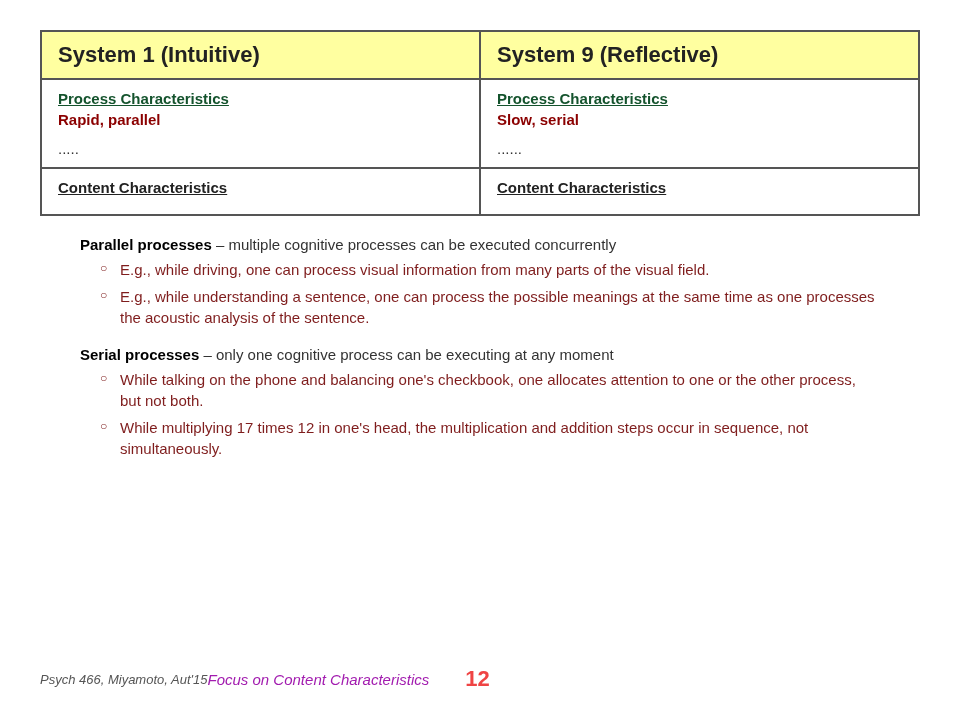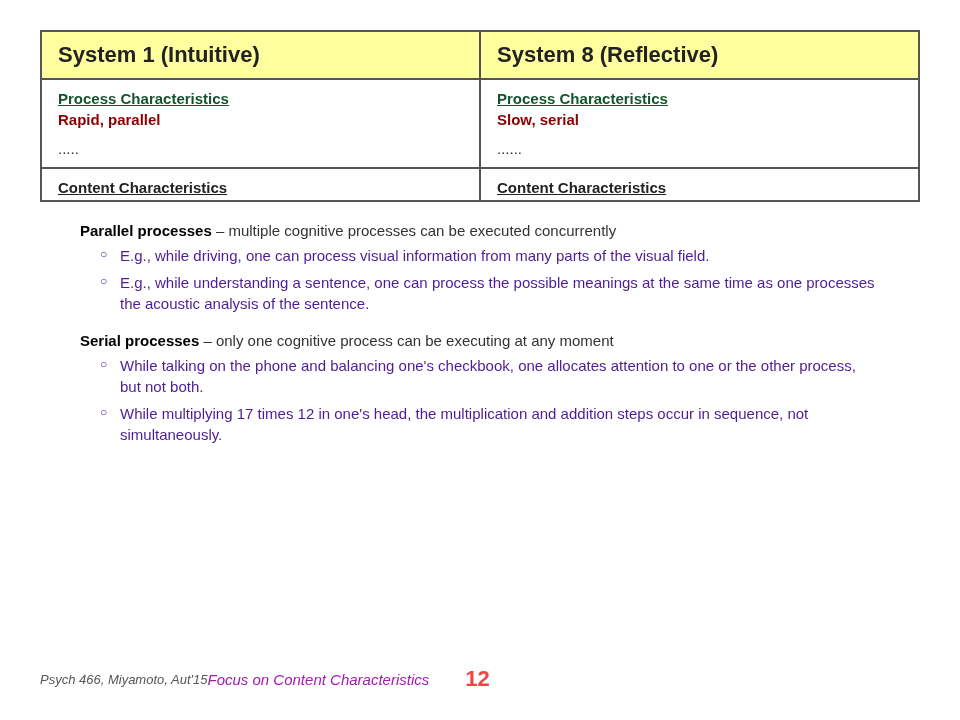--- a/index.html
+++ b/index.html
@@ -52,21 +52,21 @@
       width: 50%;
     }
 
     .row-process td {
       padding-top: 10px;
       padding-bottom: 10px;
     }
 
     .row-content td {
       padding-top: 10px;
-      padding-bottom: 4px;
+      padding-bottom: 18px;
     }
 
     .char-heading {
       font-weight: bold;
       font-size: 15px;
       color: #14532d;
       text-decoration: underline;
       display: block;
       margin-bottom: 4px;
     }
@@ -119,21 +119,21 @@
     .bullet-list {
       list-style: none;
       margin: 6px 0 0 20px;
     }
 
     .bullet-list li {
       position: relative;
       padding-left: 20px;
       margin-bottom: 6px;
       font-size: 15px;
-      color: #4c1d95;
+      color: #7f1d1d;
       line-height: 1.4;
     }
 
     .bullet-list li::before {
       content: "○";
       position: absolute;
       left: 0;
       font-size: 12px;
       top: 1px;
     }
@@ -177,21 +177,21 @@
   </style>
 </head>
 <body>
 
 <div class="slide-container">
 
   <table class="comparison-table">
     <thead>
       <tr>
         <th>System 1 (Intuitive)</th>
-        <th>System 8 (Reflective)</th>
+        <th>System 9 (Reflective)</th>
       </tr>
     </thead>
     <tbody>
 
       <tr class="row-process">
         <td>
           <span class="char-heading">Process Characteristics</span>
           <span class="char-value">Rapid, parallel</span>
           <span class="char-dots">.....</span>
         </td>

